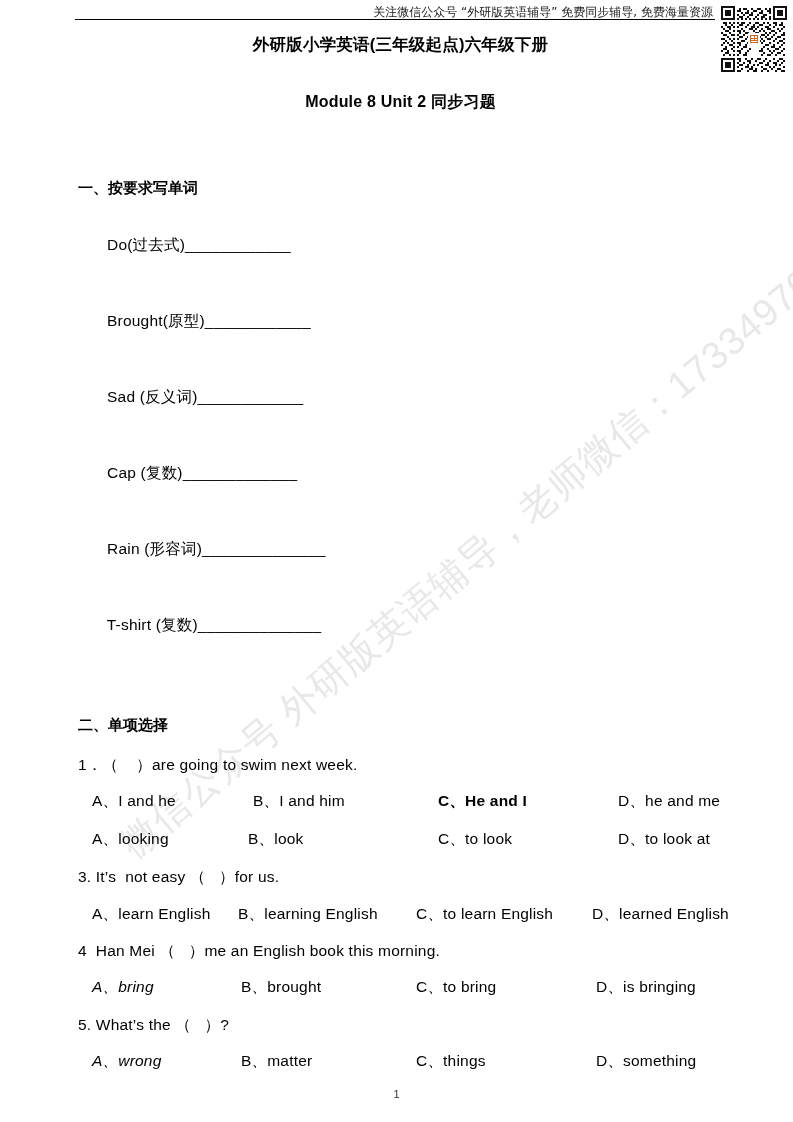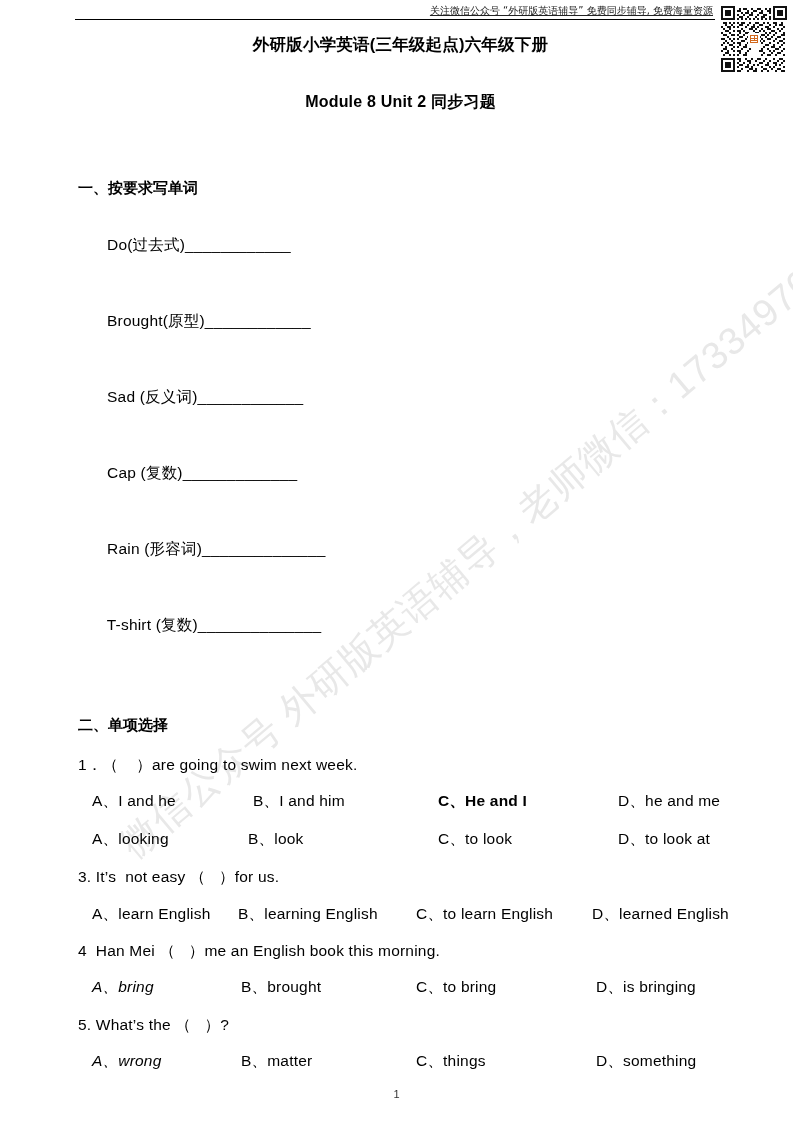--- a/index.html
+++ b/index.html
@@ -30,23 +30,22 @@
   }
   #wm-1 { left: 110px; top: 830px; transform: rotate(-40deg); }
 
   
   #header-strip {
     position: absolute; left: 0; top: 0; width: 793px; height: 82px;
     z-index: 10;
   }
   #promo-line {
     position: absolute; right: 80px; top: 4px;
-    font-size: 10px; color: #222; white-space: nowrap;
+    font-size: 12px; color: #222; white-space: nowrap;
     font-family: "DejaVu Sans", sans-serif;
-    text-decoration: underline;
   }
   #header-rule {
     position: absolute; left: 75px; top: 19px; width: 640px;
     border-top: 1.6px solid #000;
   }
   #qr-code {
     position: absolute; right: 6px; top: 6px;
     width: 66px; height: 66px;
     background: #ffffff;
   }

